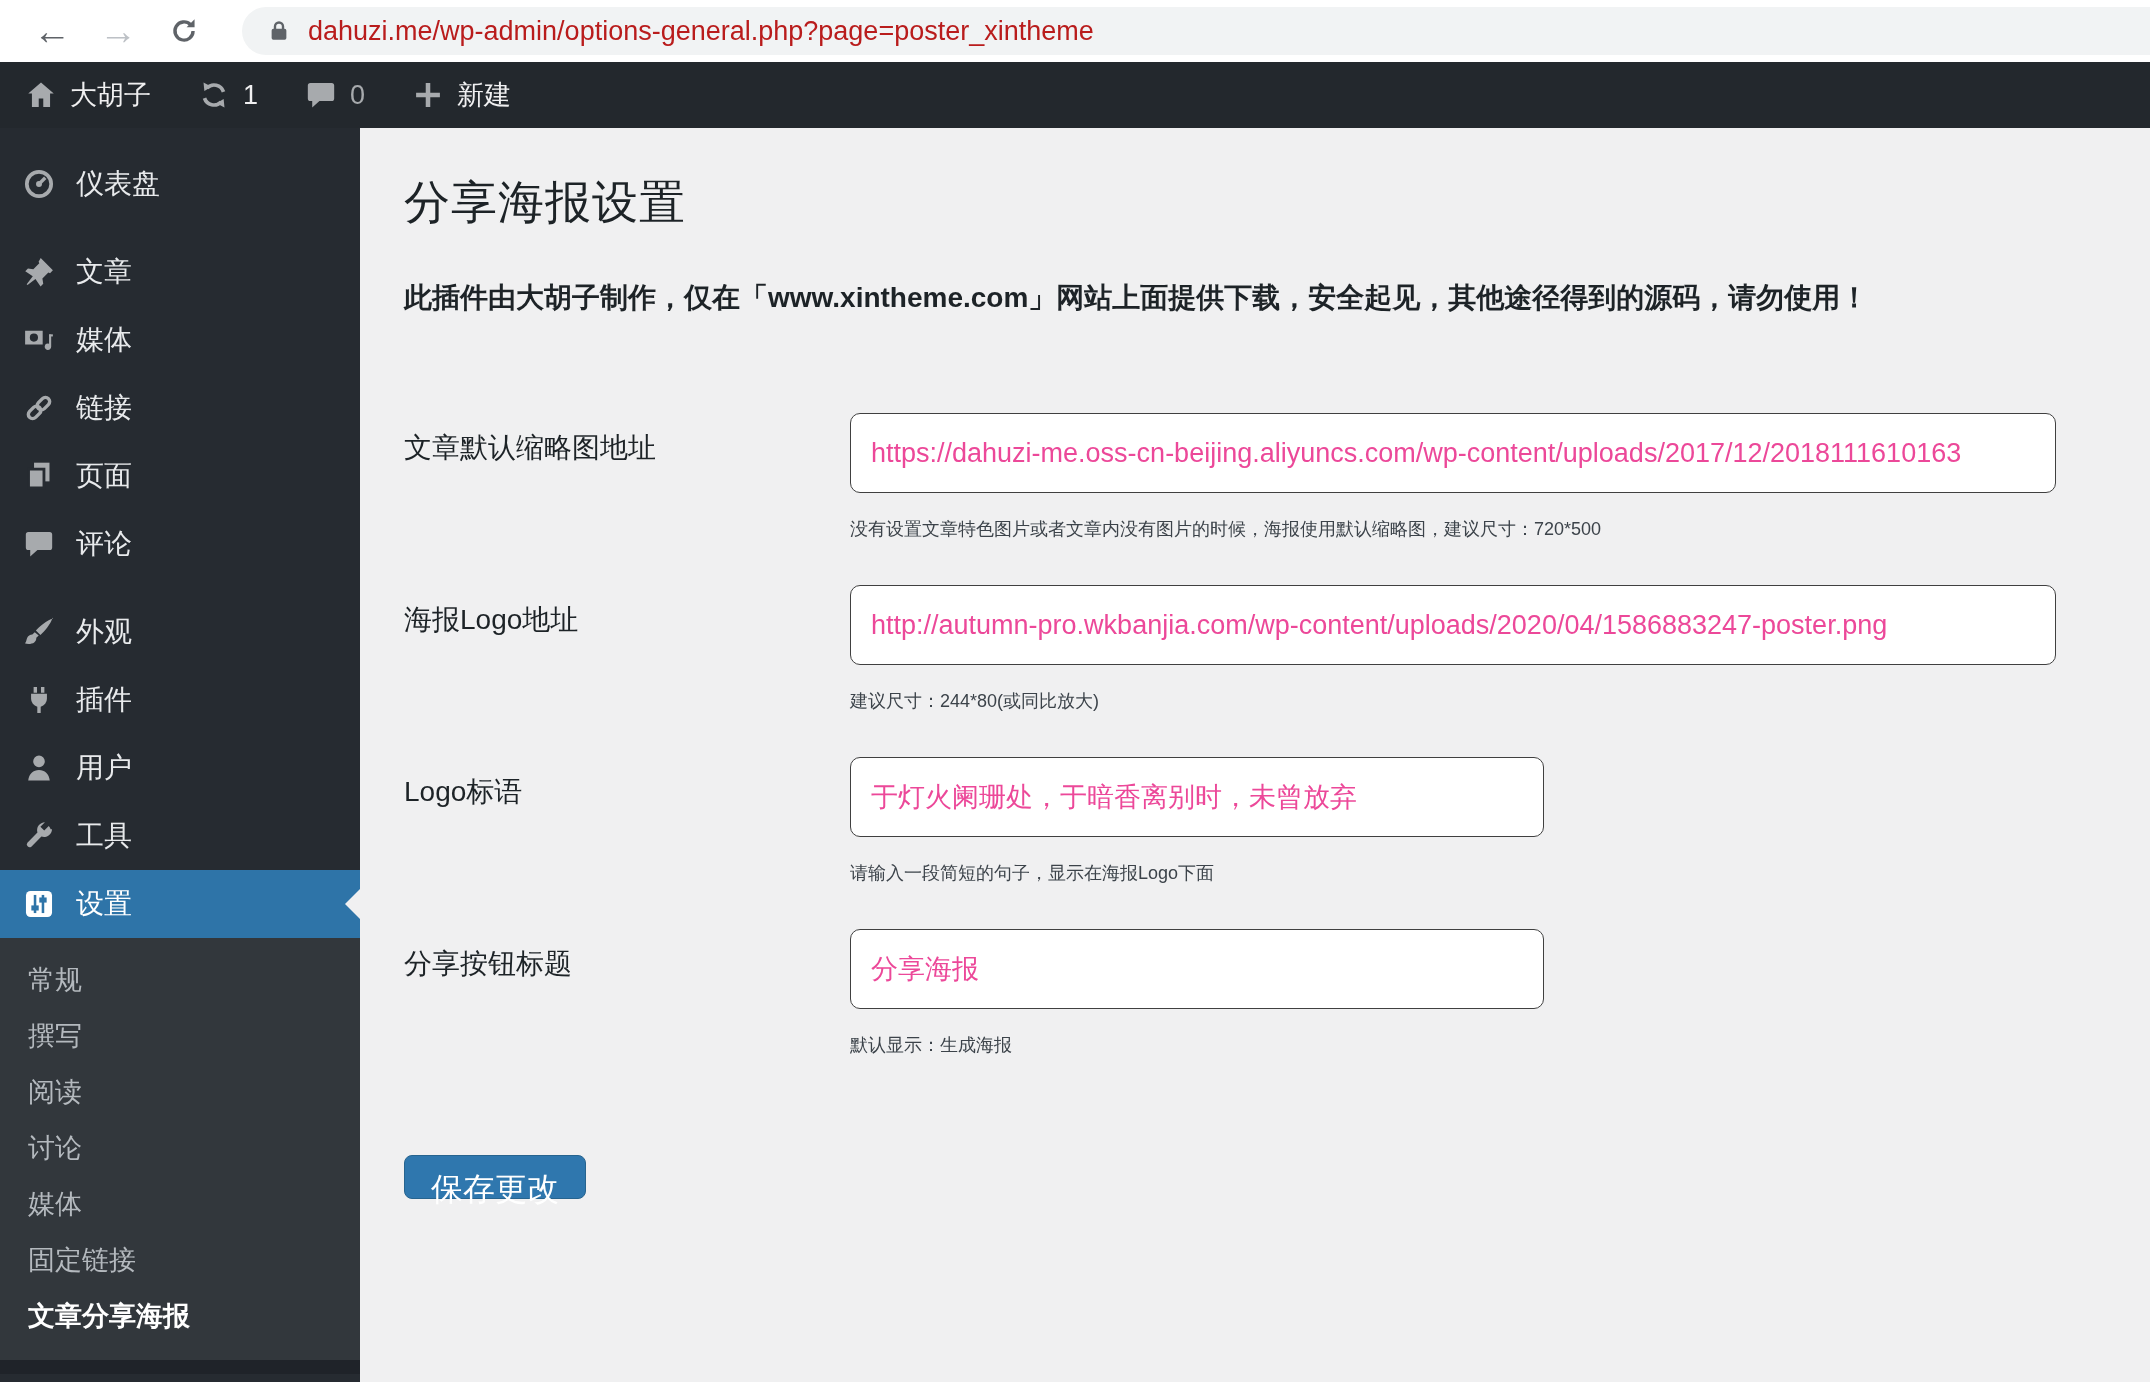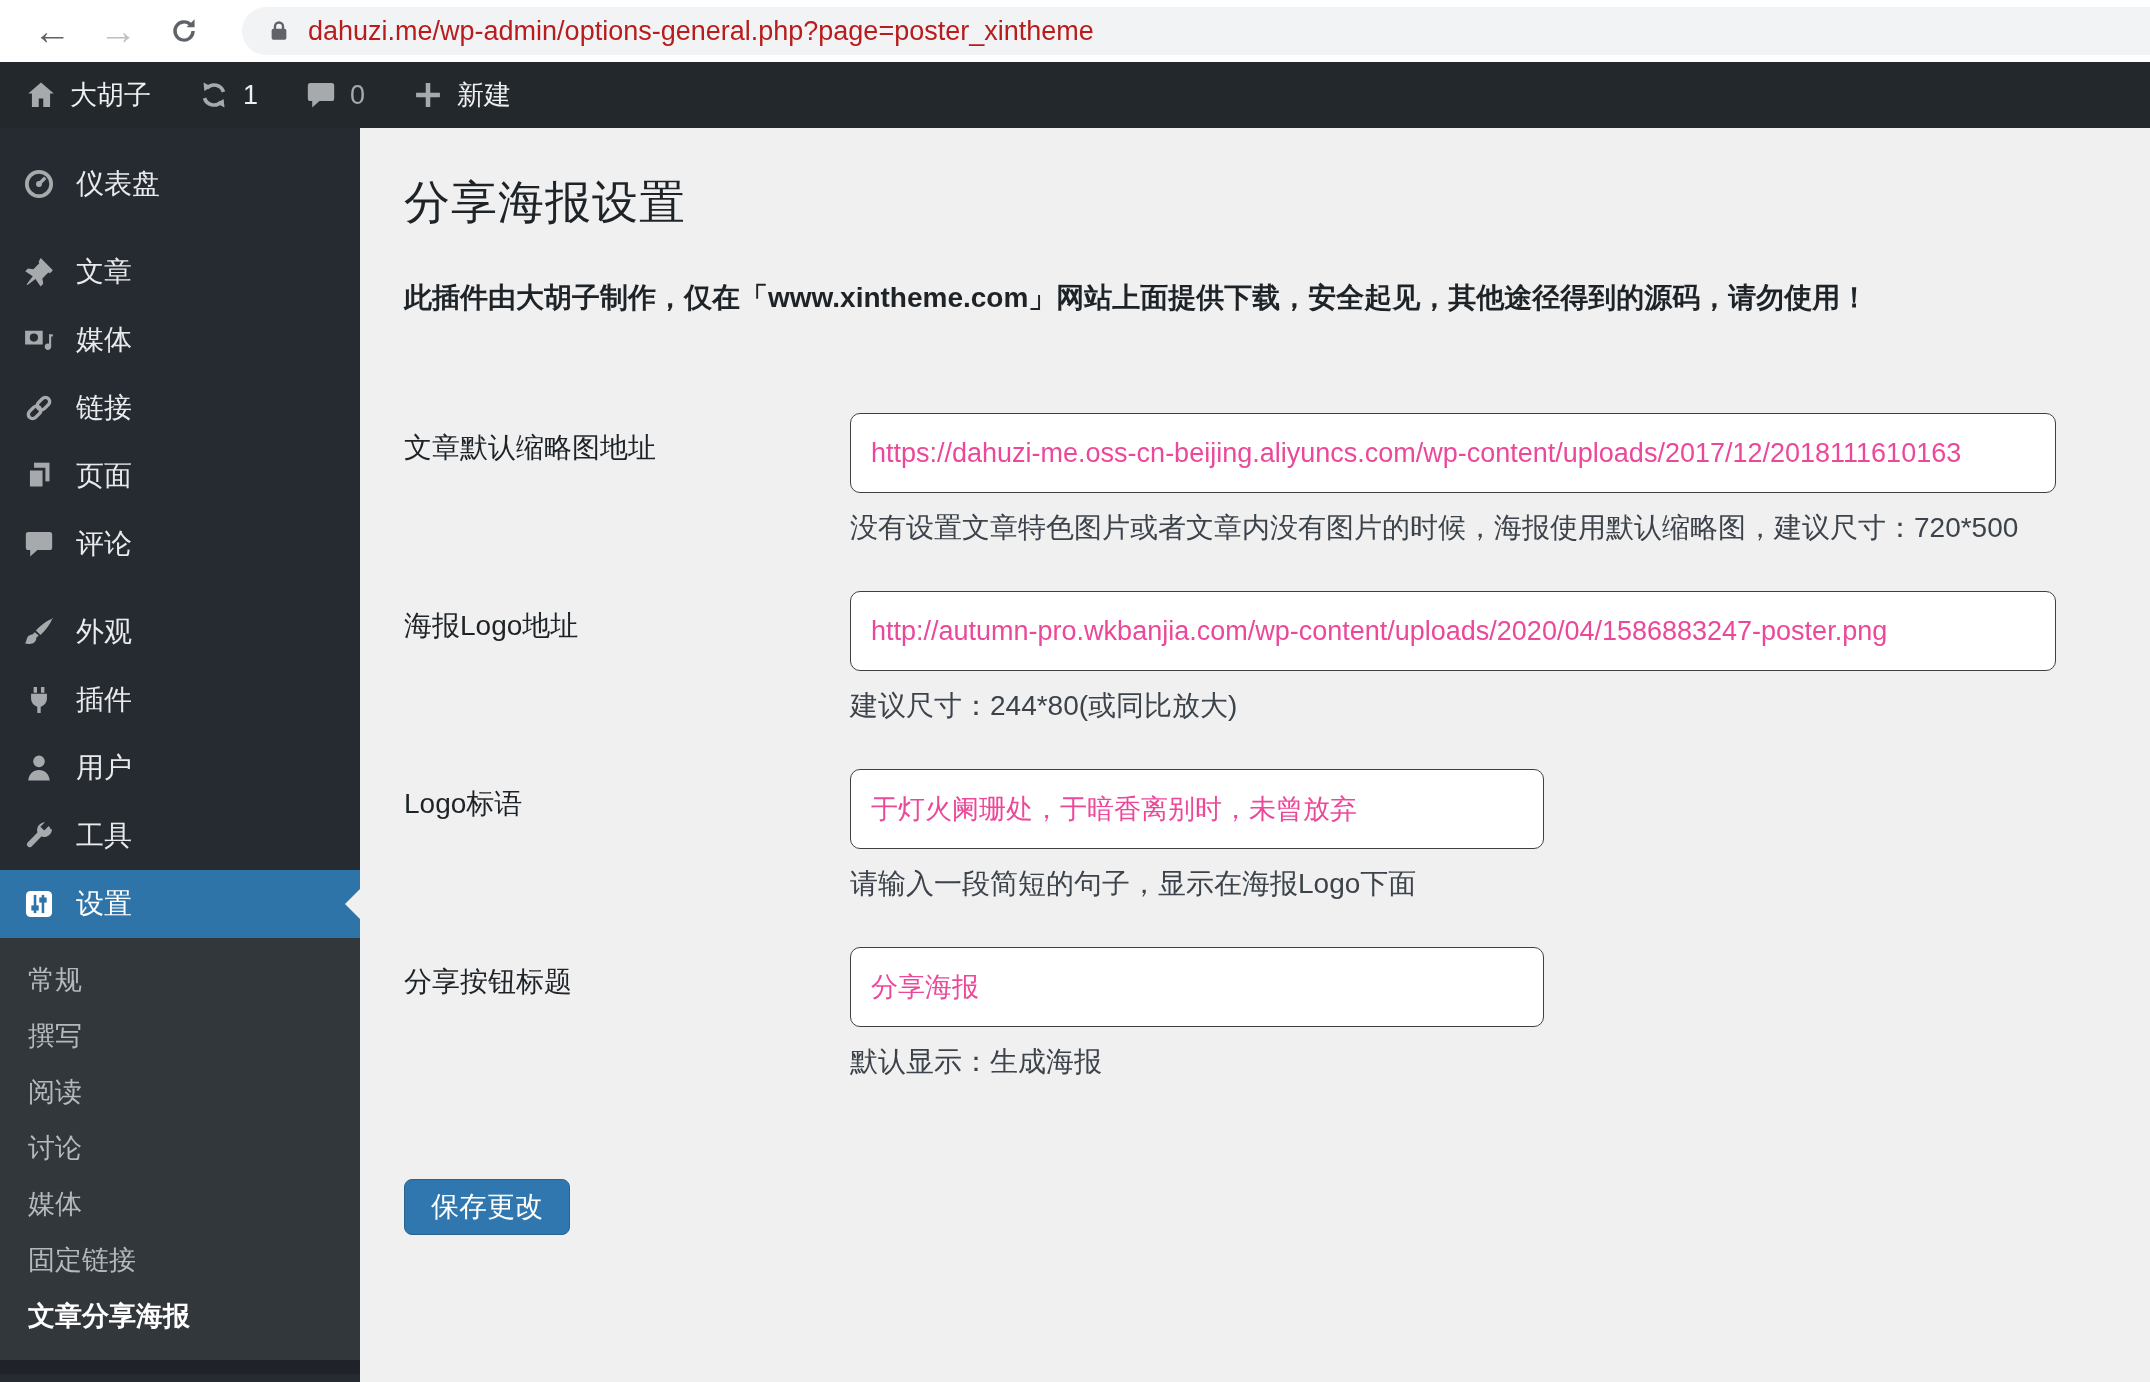--- a/index.html
+++ b/index.html
@@ -52,23 +52,23 @@
   .content { flex:1; background:#f0f0f1; padding:44px 40px 0 44px; overflow:hidden; }
   h1.page-title { font-size:46px; font-weight:500; color:#1d2327; letter-spacing:1px; }
   .notice { margin-top:45px; font-size:28px; font-weight:bold; color:#1d2327; }
   .form { margin-top:96px; }
   .frow { display:flex; margin-bottom:44px; }
   .flabel { width:446px; flex:0 0 auto; font-size:28px; font-weight:normal; color:#1d2327; padding-top:16px; }
   .fcontrol input { height:80px; border:1px solid #404040; border-radius:10px; background:#ffffff;
         padding:0 20px; font-size:27px; color:#ec4899; font-family:inherit; }
   .inp-wide { width:1206px; }
   .inp-narrow { width:694px; }
-  .fhelp { margin-top:16px; font-size:28px; color:#3c434a; }
+  .fhelp { margin-top:24px; font-size:18px; color:#3c434a; }
   .save-btn { margin-top:54px; display:inline-block; background:#2f77ae; border:1px solid #27648f;
-        color:#ffffff; font-size:28px; font-family:inherit; padding:2px 26px; height:56px;
+        color:#ffffff; font-size:32px; font-family:inherit; padding:12px 26px; height:44px;
         border-radius:8px; cursor:pointer; }
 </style>
 </head>
 <body>
 
 <div class="browser-bar">
   <div class="nav-btn">
       <span>←</span>
     </div>
   <div class="nav-btn disabled">

